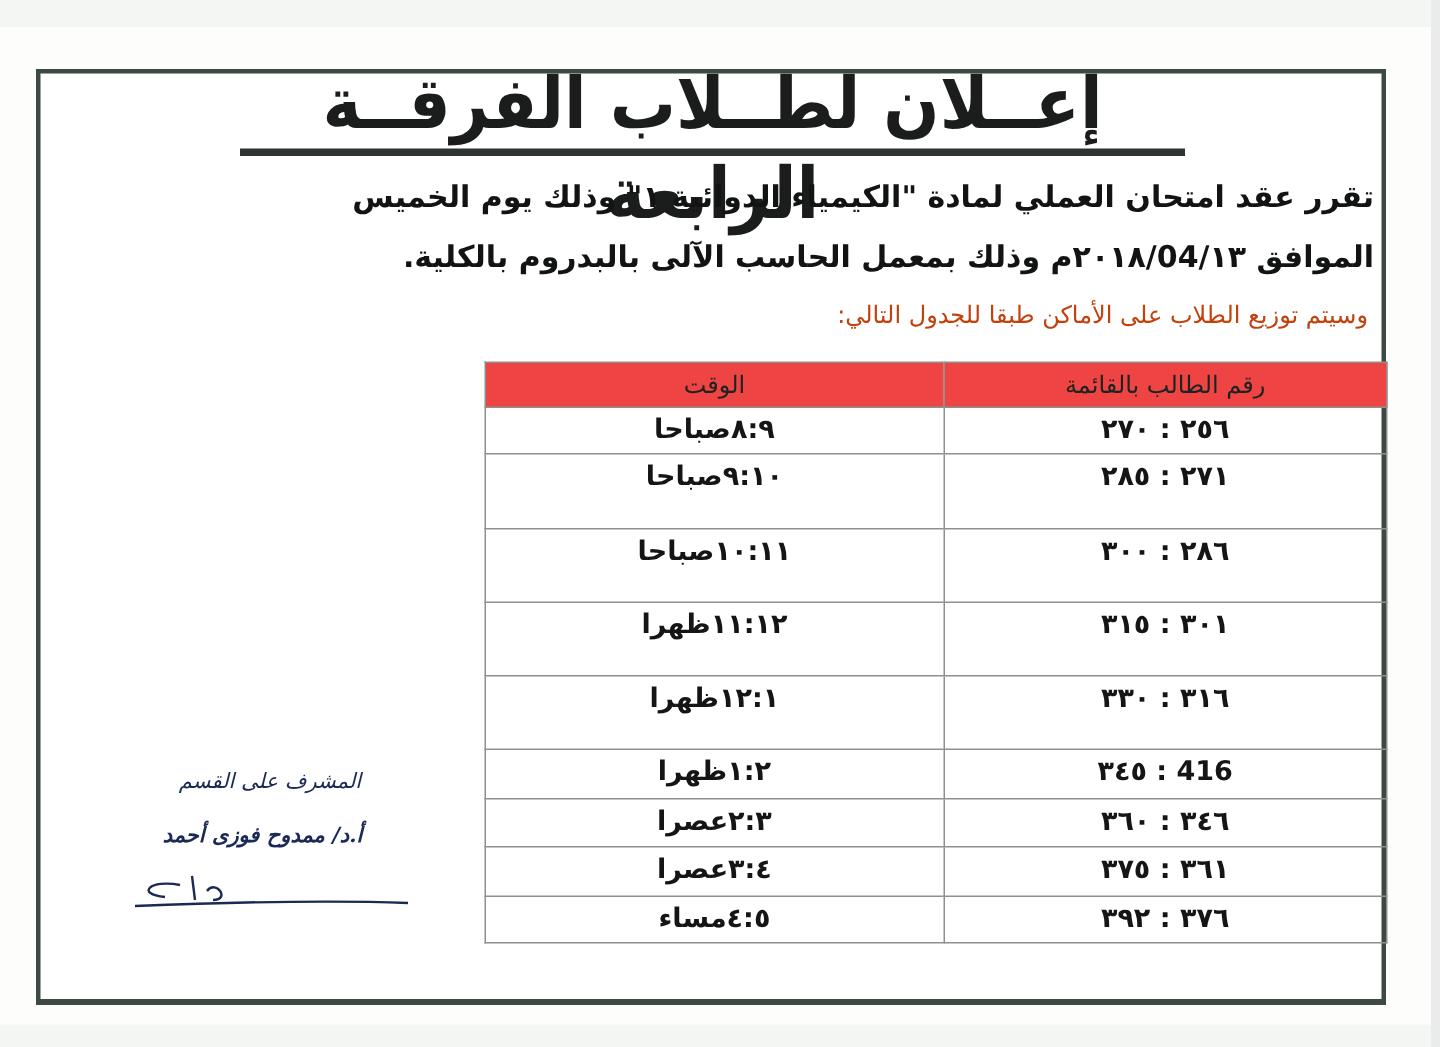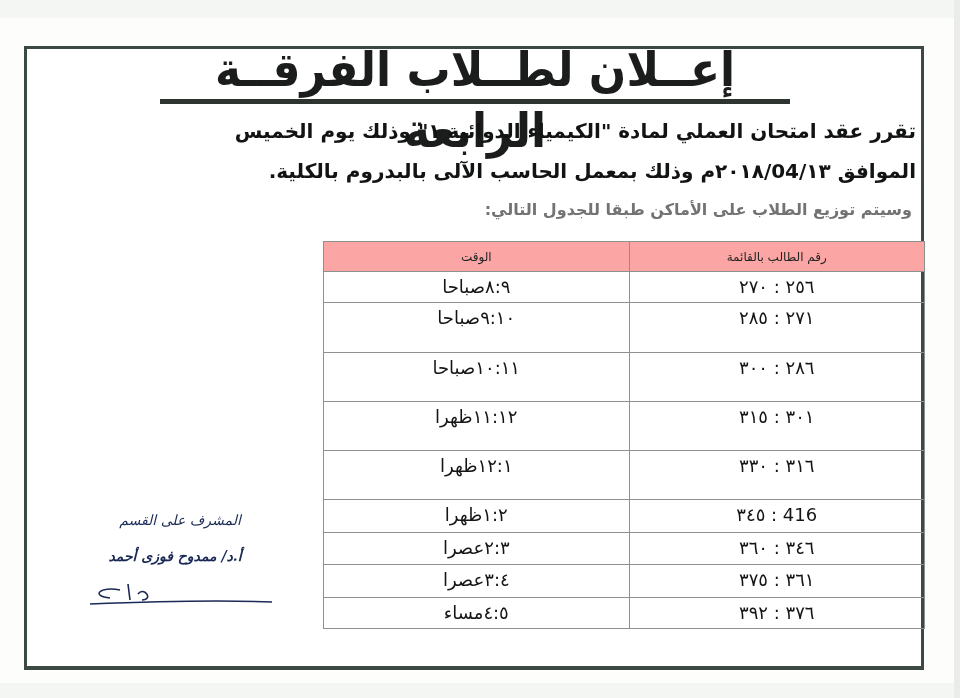--- a/index.html
+++ b/index.html
@@ -36,35 +36,35 @@
       position: absolute; right: 44px; width: 820px;
       direction: rtl; text-align: right;
       font-weight: bold; font-size: 20px; color: #121413;
       line-height: 38px;
     }
     .para.l1 { top: 112px; }
     .para.l2 { top: 152px; }
     .intro {
       position: absolute; right: 48px; top: 198px; width: 600px;
       direction: rtl; text-align: right;
-      font-size: 16px; color: #737373; line-height: 24px; font-weight: bold;
+      font-size: 16px; color: #c2410c; line-height: 24px;
     }
     table.sched {
       position: absolute; left: 323px; top: 241px; width: 602px;
       border-collapse: collapse; direction: rtl;
       font-size: 18px; color: #151515;
     }
     table.sched th, table.sched td {
       border: 1.5px solid #8d918e; text-align: center; padding: 0;
     }
     table.sched th {
-      background: #fca5a5; height: 29px; font-weight: normal;
-      font-size: 12px; color: #1d2320; margin-left: 28px;
+      background: #ef4444; height: 29px; font-weight: normal;
+      font-size: 16px; color: #1d2320; margin-left: 28px;
     }
-    table.sched td { vertical-align: top; padding-top: 4px; font-weight: normal; }
+    table.sched td { vertical-align: top; padding-top: 4px; font-weight: bold; }
     table.sched td.range { letter-spacing: 3px; }
     table.sched col.c1 { width: 296px; }
     table.sched col.c2 { width: 306px; }
     .signature-block {
       position: absolute; left: 80px; top: 512px; width: 200px;
       direction: rtl; text-align: center;
       font-family: "DejaVu Serif", serif; font-style: italic;
       font-size: 14px; color: #1a2a55;
     }
     .sig-role { position: absolute; left: 30px; top: 0; width: 140px; font-style: italic; }

